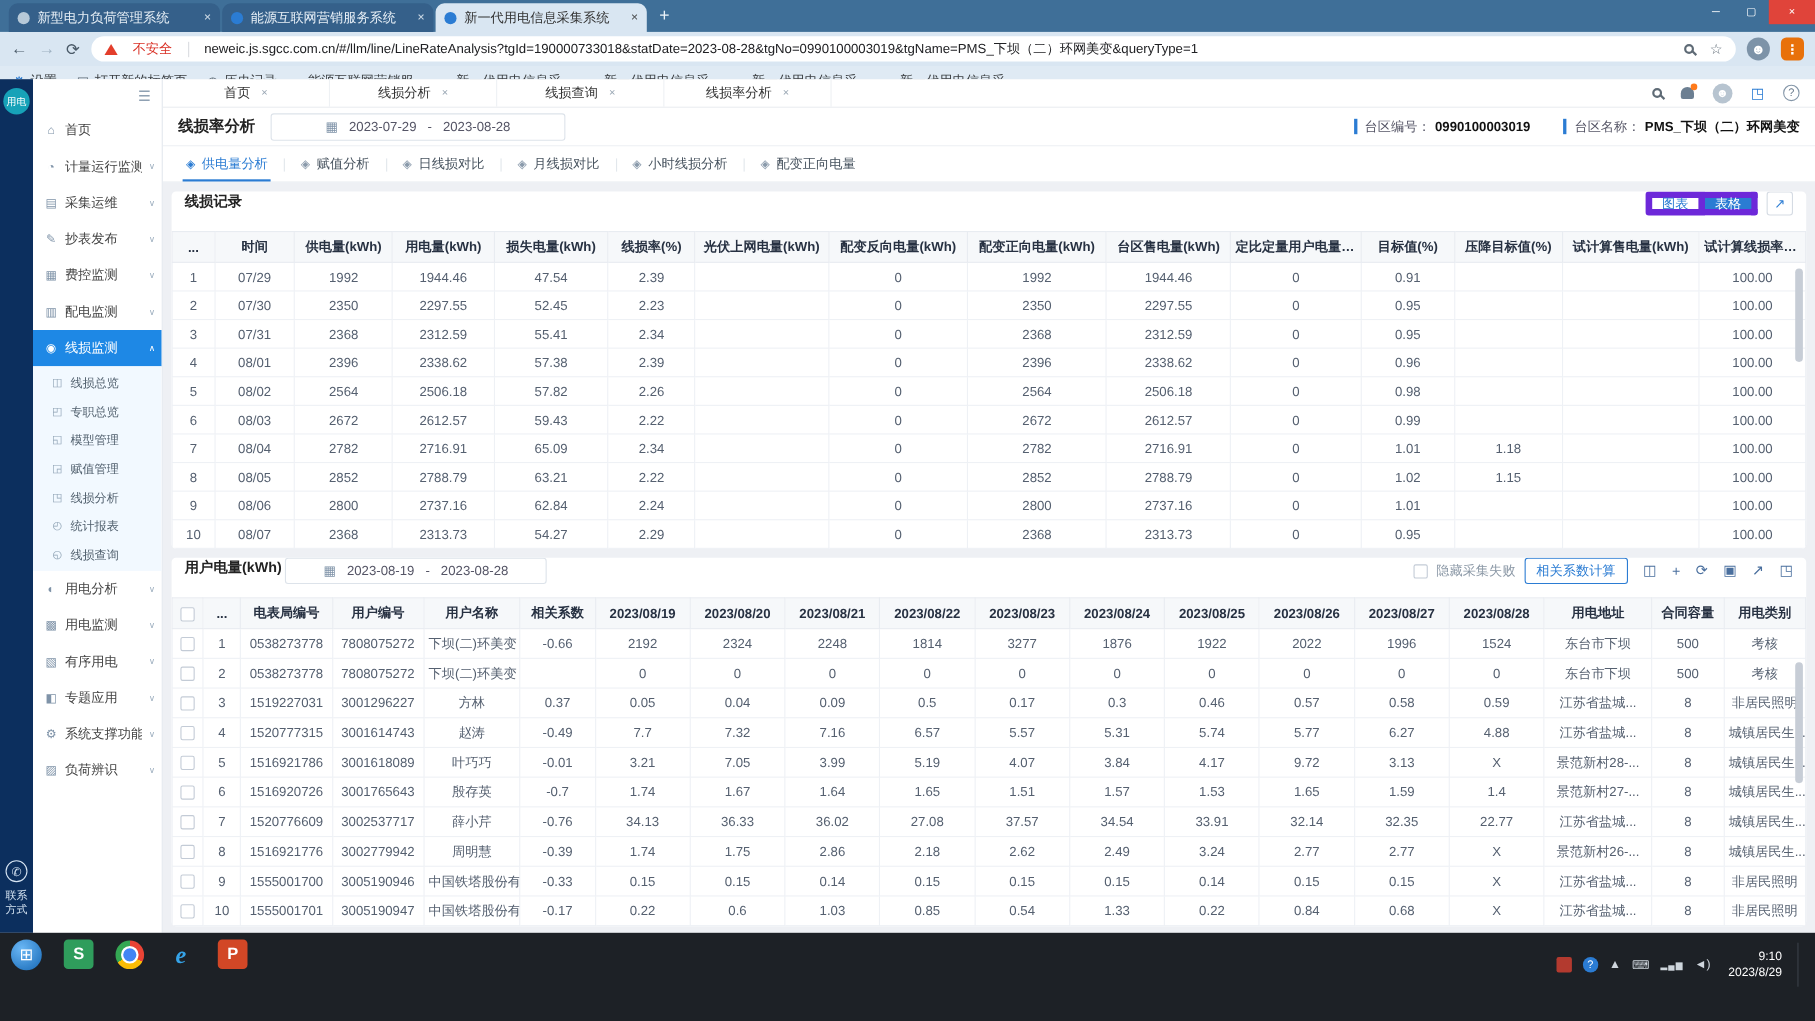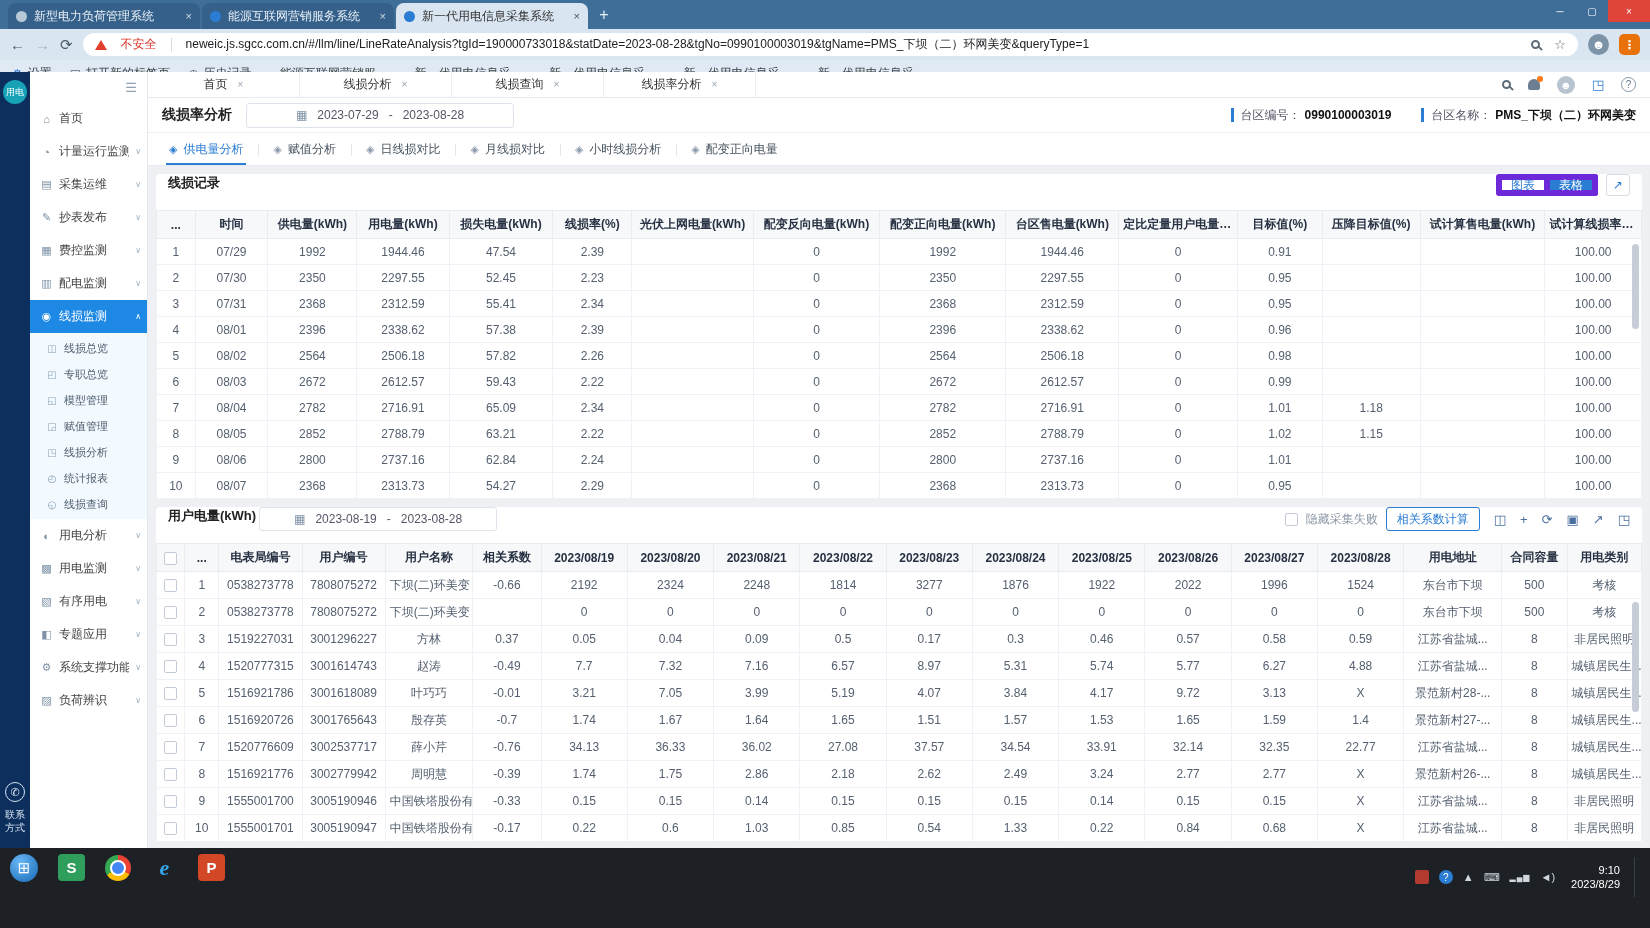--- a/index.html
+++ b/index.html
@@ -765,21 +765,21 @@
                   <td><span class="cbx"></span></td>
                   <td>4</td>
                   <td class="linkcell">1520777315</td>
                   <td class="linkcell">3001614743</td>
                   <td>赵涛</td>
                   <td>-0.49</td>
                   <td>7.7</td>
                   <td>7.32</td>
                   <td>7.16</td>
                   <td>6.57</td>
-                  <td>8.97</td>
+                  <td>5.57</td>
                   <td>5.31</td>
                   <td>5.74</td>
                   <td>5.77</td>
                   <td>6.27</td>
                   <td>4.88</td>
                   <td>江苏省盐城...</td>
                   <td>8</td>
                   <td>城镇居民生...</td>
                 </tr>
                 <tr>

